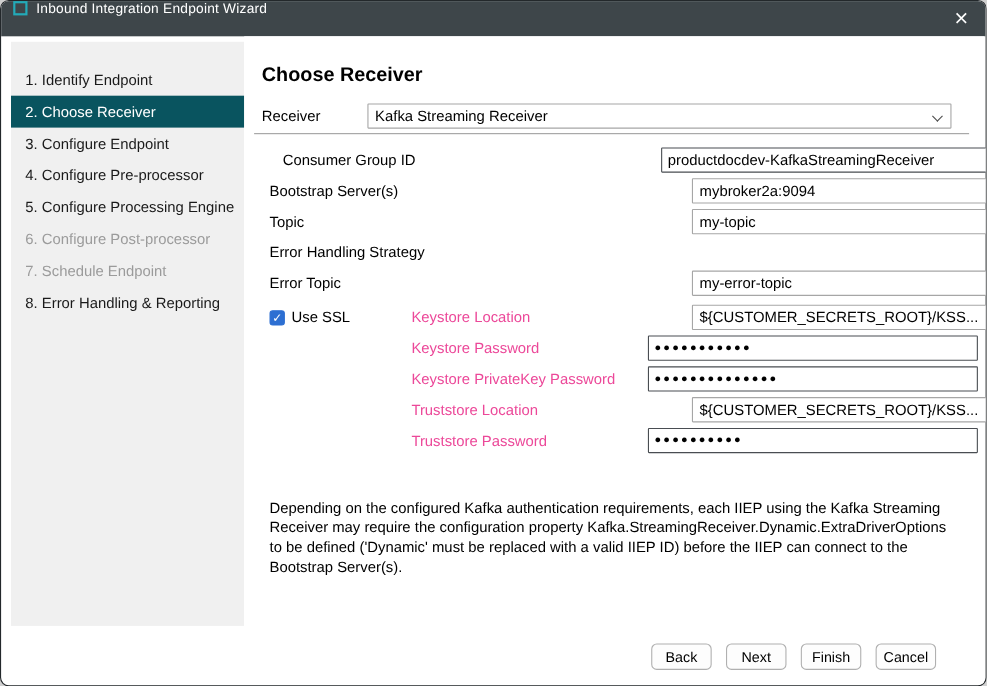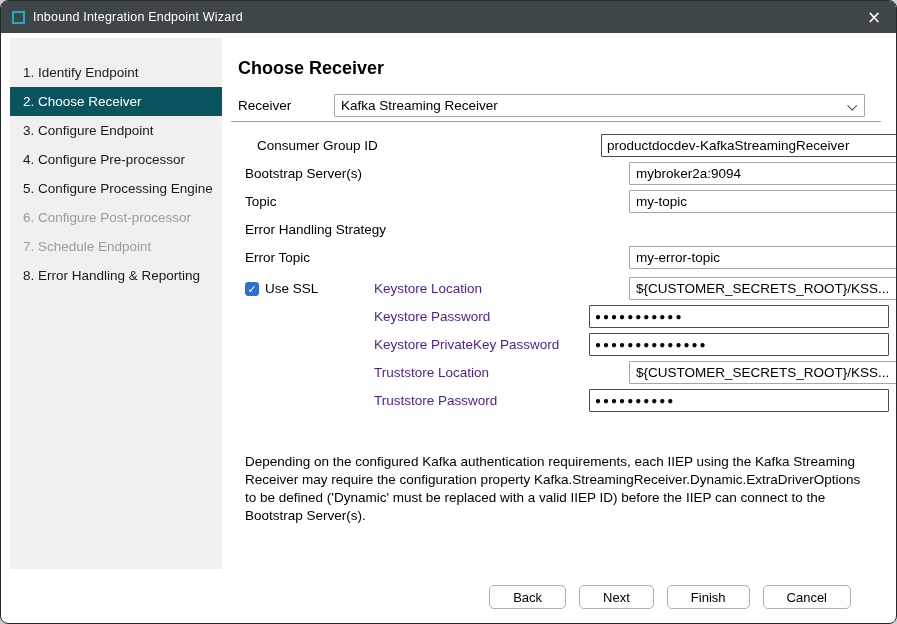--- a/index.html
+++ b/index.html
@@ -7,21 +7,21 @@
 
   .window{
     position:relative; width:897px; height:624px;
     background:#ffffff; border:1px solid #23282b; border-radius:8px;
     overflow:hidden;
   }
 
   
   .titlebar{
     position:absolute; left:0; top:0; right:0; height:32px;
-    background:#3e464a; display:flex; align-items:center;
+    background:#3e464a; display:flex; align-items:flex-start;
   }
   .app-icon{
     width:13px; height:13px; margin-left:11px;
     border:2px solid #23aab8; background:transparent; display:inline-block;
   }
   .title-text{
     color:#ffffff; font-size:12.5px; margin-left:8px; letter-spacing:.2px;
   }
   .close-btn{
     margin-left:auto; width:44px; height:32px; border:none; background:transparent;
@@ -60,21 +60,21 @@
     position:absolute; right:9px; top:8px; width:7px; height:7px;
     border-right:1px solid #4a4a4a; border-bottom:1px solid #4a4a4a;
     transform:rotate(45deg) translateY(-1px);
   }
   .receiver-combo{ flex:1; }
 
   .sep{ position:absolute; left:9px; top:88px; width:650px; border:none; border-top:1px solid #a0a0a0; }
 
   .form-row{ position:absolute; left:0; height:23px; display:flex; align-items:center; }
   .form-row .f-label{ position:absolute; left:23px; font-size:13.5px; color:#000; white-space:nowrap; }
-  .form-row .f-sublabel{ position:absolute; left:152px; font-size:13.5px; color:#4c1d95; white-space:nowrap; }
+  .form-row .f-sublabel{ position:absolute; left:152px; font-size:13.5px; color:#ec4899; white-space:nowrap; }
   .form-row .f-input{ position:absolute; left:367px; width:300px; }
 
   .edit{
     height:23px; width:272px; background:#fff; border:1px solid #494d52; border-radius:1px;
     font-size:13.5px; padding:0 5px; color:#000;
     font-family:"Liberation Sans","DejaVu Sans",sans-serif;
   }
   .edit.pwd{ font-size:10px; letter-spacing:2px; font-weight:bold; }
 
   .checkbox-wrap{ position:absolute; left:23px; display:flex; align-items:center; gap:6px; cursor:default; }
@@ -87,21 +87,21 @@
 
   .note{
     position:absolute; left:23px; top:420px; width:625px;
     font-size:13.5px; line-height:18px; color:#000;
   }
 
   .button-row{
     position:absolute; top:552px; right:44px; display:flex; gap:13px;
   }
   .dlg-btn{
-    min-width:55px; height:24px; padding:0 23px;
+    min-width:55px; height:24px; padding:0 6px;
     background:#fdfdfd; border:1px solid #b0b0b0; border-radius:5px;
     font-size:13px; color:#000; cursor:pointer;
     font-family:"Liberation Sans","DejaVu Sans",sans-serif;
   }
 </style>
 </head>
 <body>
 
 <div class="window">
 

